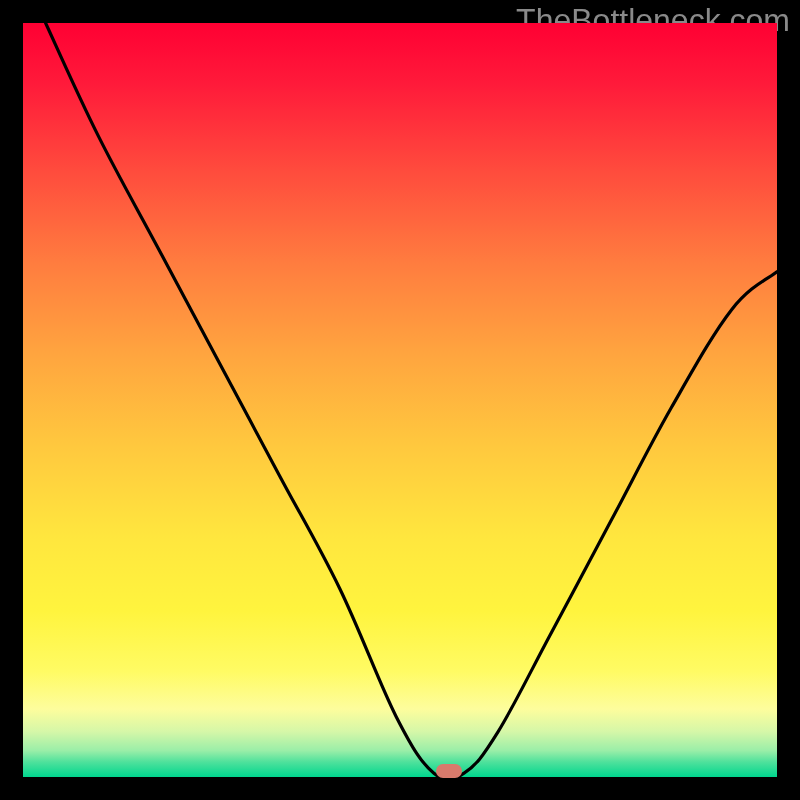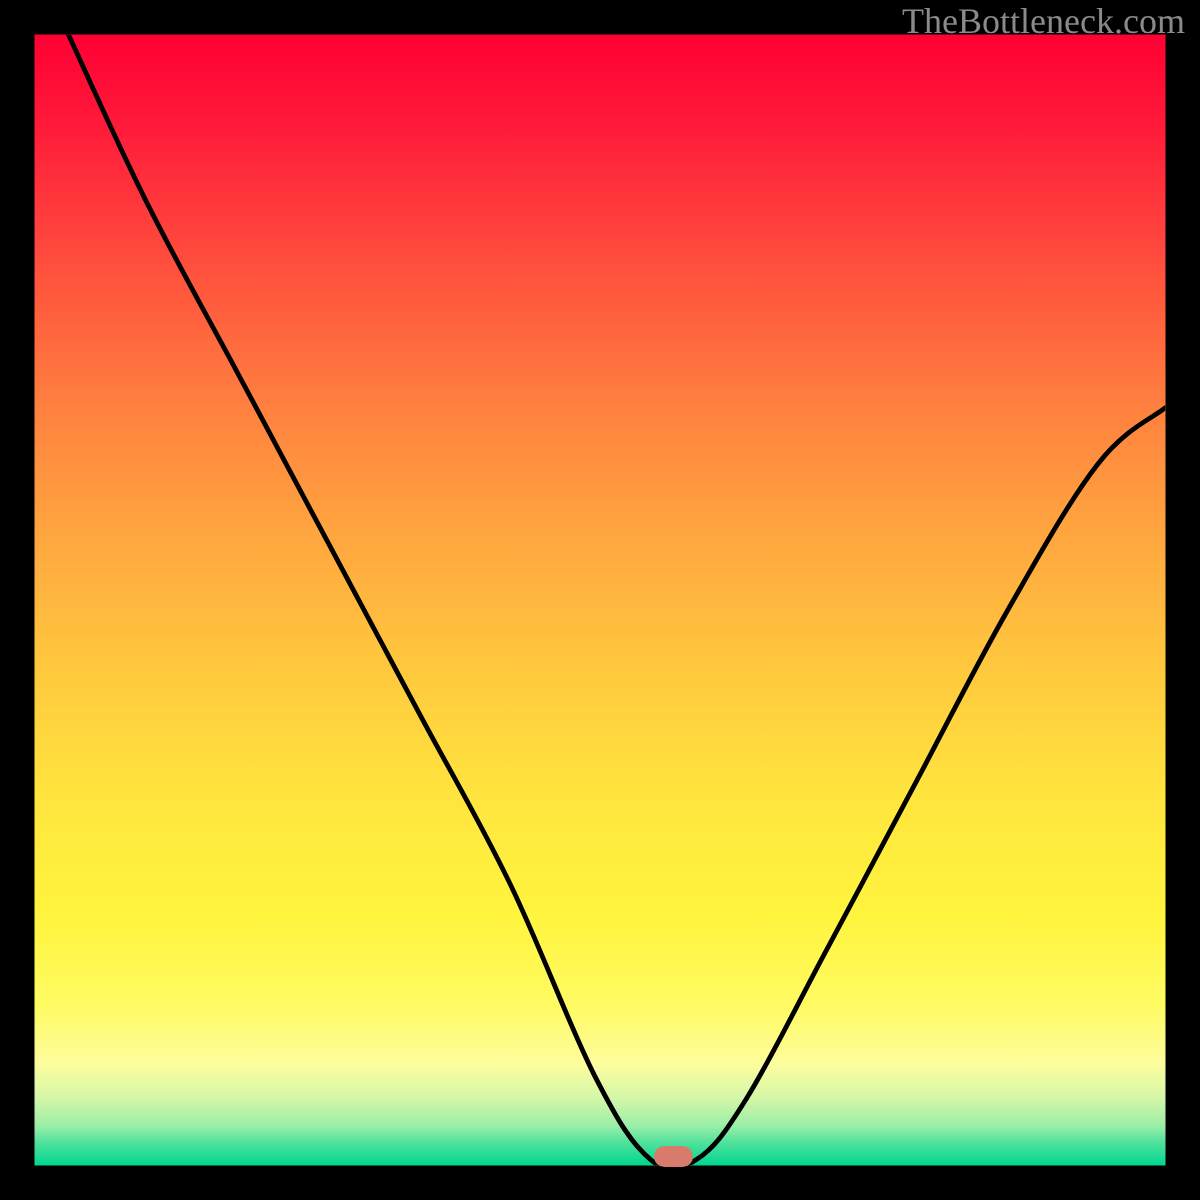--- a/index.html
+++ b/index.html
@@ -30,22 +30,22 @@
       #d5f7a8 94%,
       #9aeea8 96.5%,
       #4fe19c 98%,
       #00d68e 100%
     );
   }
   .watermark {
     position: absolute;
     top: 2px;
     right: 10px;
-    font-family: Liberation Serif, serif;
-    font-size: 24px;
+    font-family: Liberation Sans, sans-serif;
+    font-size: 32px;
     color: #8a8a8a;
   }
   svg.curve {
     position: absolute;
     left: 0;
     top: 0;
     width: 754px;
     height: 754px;
   }
   .marker {

